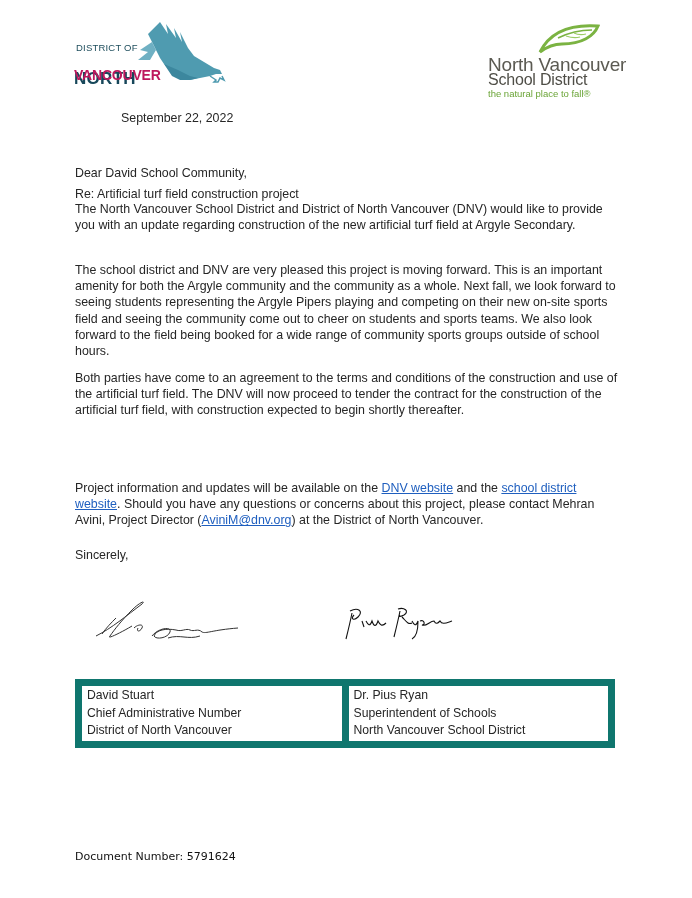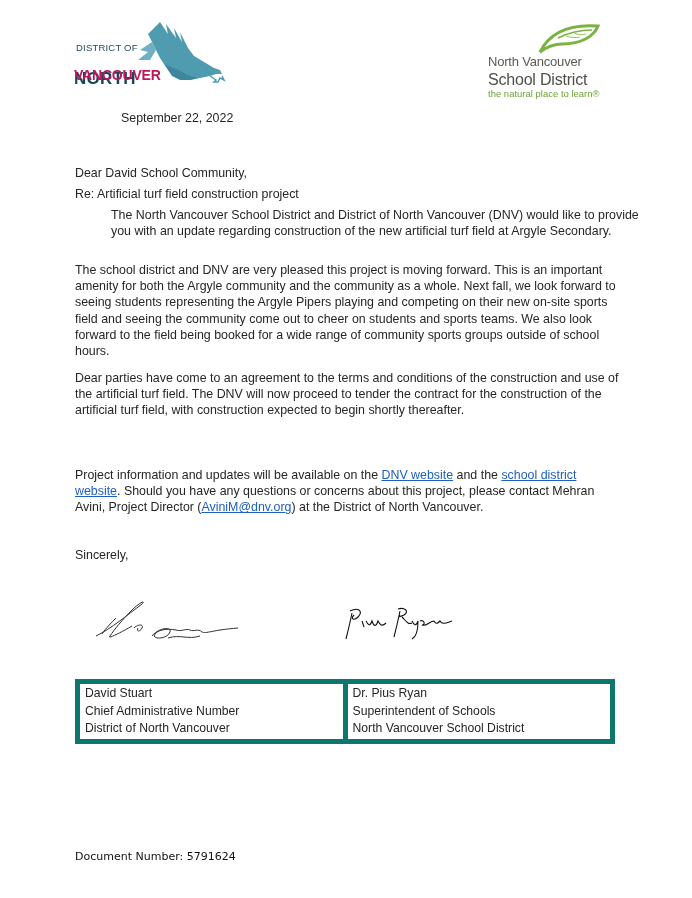--- a/index.html
+++ b/index.html
@@ -10,41 +10,41 @@
   
   .dnv-logo { position: absolute; left: 74px; top: 20px; width: 152px; height: 70px; }
   .dnv-small { position: absolute; left: 2px; top: 22px; font-size: 9.5px; letter-spacing: 0.2px; color: #1e4d5c; white-space: nowrap; }
   .dnv-big1 { position: absolute; left: 0px; top: 49px; font-size: 17px; font-weight: bold; color: #17475a; letter-spacing: 0.3px; white-space: nowrap; }
   .dnv-big2 { position: absolute; left: 0px; top: 47px; font-size: 14px; font-weight: bold; color: #be185d; letter-spacing: -0.2px; white-space: nowrap; }
   .dnv-bird { position: absolute; left: 56px; top: 0px; width: 96px; height: 66px; }
 
   
   .nvsd-logo { position: absolute; left: 486px; top: 22px; width: 140px; height: 75px; }
   .nvsd-leaf { position: absolute; left: 50px; top: 0px; width: 72px; height: 32px; }
-  .nvsd-l1 { position: absolute; left: 2px; top: 32px; font-size: 13px; color: #5b5a52; white-space: nowrap; letter-spacing: -0.2px; }
+  .nvsd-l1 { position: absolute; left: 2px; top: 32px; font-size: 19px; color: #5b5a52; white-space: nowrap; letter-spacing: -0.2px; }
   .nvsd-l2 { position: absolute; left: 2px; top: 49px; font-size: 16px; color: #4f4e47; white-space: nowrap; letter-spacing: -0.2px; }
   .nvsd-tag { position: absolute; left: 2px; top: 66px; font-size: 9.5px; color: #6aa436; white-space: nowrap; }
 
   .text { position: absolute; left: 75px; width: 545px; font-size: 12.4px; line-height: 16.2px; color: #262626; }
   .date { top: 110px; margin-left: 46px; }
   .salut { top: 165px; }
   .re { top: 186px; }
-  .p1 { top: 207px; margin-left: 36px; }
+  .p1 { top: 201px; }
   .p2 { top: 262px; }
   .p3 { top: 370px; }
   .p4 { top: 429px; }
-  .p5 { top: 467px; }
+  .p5 { top: 480px; }
   .sincerely { top: 547px; }
   a.link { color: #1f5fbf; text-decoration: underline; }
 
   .sig1 { position: absolute; left: 92px; top: 598px; width: 150px; height: 50px; }
   .sig2 { position: absolute; left: 342px; top: 603px; width: 115px; height: 40px; }
 
   table.signers { position: absolute; left: 75px; top: 679px; width: 540px; border-collapse: collapse; font-size: 12.2px; color: #262626; }
-  table.signers td { border: 5px solid #0f766e; padding: 1px 5px 1px 5px; vertical-align: top; width: 50%; line-height: 17.5px; }
+  table.signers td { border: 7px solid #0f766e; padding: 1px 5px 1px 5px; vertical-align: top; width: 50%; line-height: 17.5px; }
   table.signers td div { white-space: nowrap; }
 
   .docnum { position: absolute; left: 75px; top: 850px; font-size: 11px; color: #111; font-family: "DejaVu Sans", sans-serif; }
 </style>
 </head>
 <body>
 
 <div class="page">
 
   <div class="dnv-logo">
@@ -60,30 +60,30 @@
   </div>
 
   <div class="nvsd-logo">
     <svg class="nvsd-leaf" viewBox="0 0 72 32">
       <path d="M4 30 C14 10, 34 2, 62 4 C58 14, 46 22, 26 22 C18 22, 12 24, 4 30 Z" fill="none" stroke="#7bb342" stroke-width="3"></path>
       <path d="M22 16 C34 10, 46 8, 56 8" fill="none" stroke="#7bb342" stroke-width="1.5"></path>
       <path d="M30 14 C36 16, 40 16, 44 15 M38 11 C42 13, 46 13, 50 12" fill="none" stroke="#9ccc65" stroke-width="1.2"></path>
     </svg>
     <div class="nvsd-l1">North Vancouver</div>
     <div class="nvsd-l2">School District</div>
-    <div class="nvsd-tag">the natural place to learn®</div>
+    <div class="nvsd-tag">the natural place to fall®</div>
   </div>
 
   <div class="text date">September 22, 2022</div>
   <div class="text salut">Dear David School Community,</div>
   <div class="text re">Re: Artificial turf field construction project</div>
 
   <div class="text p1">The North Vancouver School District and District of North Vancouver (DNV) would like to provide you with an update regarding construction of the new artificial turf field at Argyle Secondary.</div>
   <div class="text p2">The school district and DNV are very pleased this project is moving forward. This is an important amenity for both the Argyle community and the community as a whole. Next fall, we look forward to seeing students representing the Argyle Pipers playing and competing on their new on-site sports field and seeing the community come out to cheer on students and sports teams. We also look forward to the field being booked for a wide range of community sports groups outside of school hours.</div>
-  <div class="text p3">Dear parties have come to an agreement to the terms and conditions of the construction and use of the artificial turf field. The DNV will now proceed to tender the contract for the construction of the artificial turf field, with construction expected to begin shortly thereafter.</div>
+  <div class="text p3">Both parties have come to an agreement to the terms and conditions of the construction and use of the artificial turf field. The DNV will now proceed to tender the contract for the construction of the artificial turf field, with construction expected to begin shortly thereafter.</div>
 
   <div class="text p5"><span>Project information and updates will be available on the </span><a class="link" href="#">DNV website</a><span> and the </span><a class="link" href="#">school district website</a><span>. Should you have any questions or concerns about this project, please contact Mehran Avini, Project Director (</span><a class="link" href="#">AviniM@dnv.org</a><span>) at the District of North Vancouver.</span></div>
 
   <div class="text sincerely">Sincerely,</div>
 
   <svg class="sig1" viewBox="0 0 150 50">
     <path d="M4 38 C20 30, 34 18, 50 6 C54 2, 48 4, 40 12 C30 22, 22 32, 18 38 C14 42, 30 34, 40 28" fill="none" stroke="#333" stroke-width="1"></path>
     <path d="M10 36 C14 30, 20 24, 24 20" fill="none" stroke="#333" stroke-width="1"></path>
     <path d="M42 30 C46 26, 52 26, 50 30 C48 34, 44 34, 46 30" fill="none" stroke="#333" stroke-width="1"></path>
     <path d="M60 38 C66 30, 80 28, 78 34 C76 40, 64 42, 62 38 C64 32, 74 30, 84 32 C90 34, 94 30, 98 32 C102 34, 106 30, 110 34 C114 36, 120 32, 146 30" fill="none" stroke="#333" stroke-width="1"></path>

